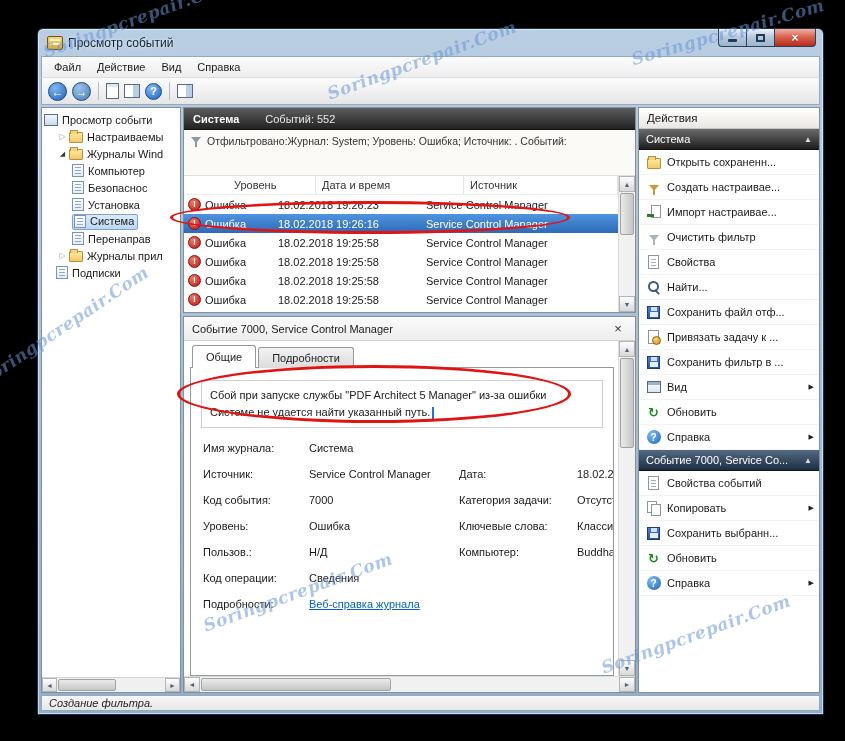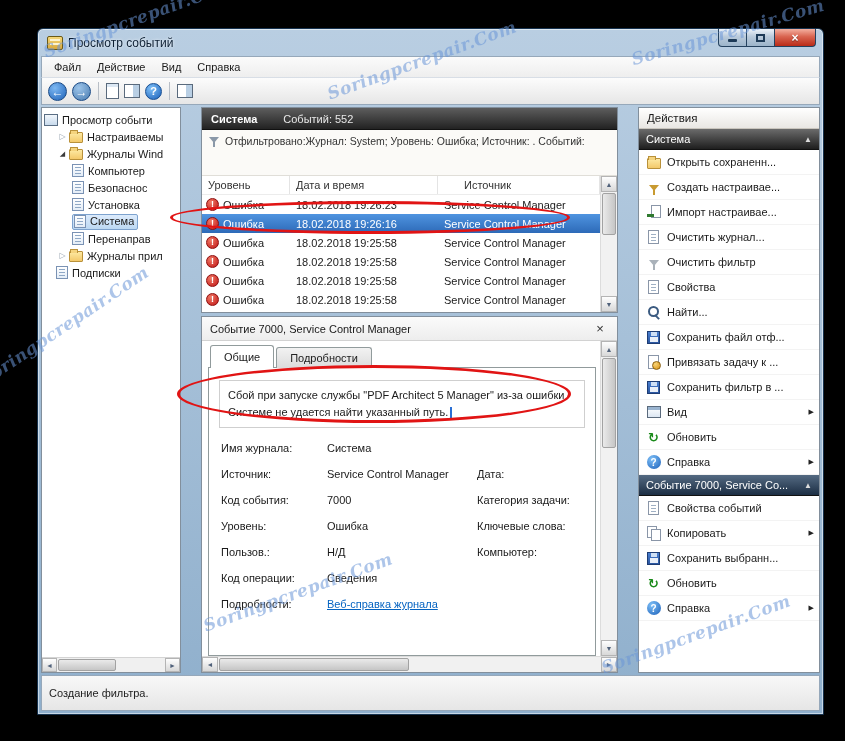--- a/index.html
+++ b/index.html
@@ -27,21 +27,21 @@
 
   .toolbar { height:28px; background:linear-gradient(#fcfcfc,#e6e6e6); border:1px solid #96a8ba; border-top:1px solid #d8dee6; display:flex; align-items:center; gap:5px; padding:0 6px; flex:none; }
   .nav-circle { width:19px; height:19px; border-radius:50%; color:#fff; font-size:12px; line-height:18px; text-align:center;
     background:radial-gradient(circle at 35% 30%,#7db8f2,#1e62b8); border:1px solid #1a4a86; }
   .nav-circle.fwd { background:radial-gradient(circle at 35% 30%,#9cc4ea,#4a7cb0); }
   .tb-sep { width:1px; height:18px; background:#b8bec6; margin:0 2px; }
   .tb-doc { width:13px; height:16px; background:#fff; border:1px solid #5a6a7c; box-shadow:inset 0 3px #dce8f4; }
   .tb-panel { width:16px; height:14px; border:1px solid #5a6a7c; background:linear-gradient(90deg,#fff 58%,#b9cfe4 42%); }
   .help-circle { width:17px; height:17px; border-radius:50%; background:radial-gradient(circle at 35% 30%,#7ec0f8,#1b5fb8); border:1px solid #174e92; color:#fff; font-weight:bold; font-size:11px; display:flex; align-items:center; justify-content:center; }
 
-  .content { flex:1; display:flex; gap:20px; padding-top:2px; min-height:0; }
+  .content { flex:1; display:flex; gap:2px; padding-top:2px; min-height:0; }
 
   
   .tree-panel { width:140px; flex:none; background:#fff; border:1px solid #828f9c; display:flex; flex-direction:column; overflow:hidden; }
   .tree-items { flex:1; padding-top:3px; overflow:hidden; }
   .tree-row { height:17px; display:flex; align-items:center; white-space:nowrap; overflow:hidden; }
   .tree-row .expander { width:13px; flex:none; font-size:8px; color:#9aa6b2; text-align:center; }
   .tree-row .expander.exp { color:#3a3a3a; font-size:7px; }
   .lvl0 { padding-left:2px; }
   .lvl1 { padding-left:14px; }
   .lvl2 { padding-left:30px; }
@@ -63,21 +63,21 @@
   .filter-box { height:46px; flex:none; background:#fbfaf7; border-bottom:1px solid #e0ded8; padding:5px 7px; display:flex; gap:6px; font-size:10.5px; color:#333; }
   .funnel { width:0; height:0; border-left:5px solid transparent; border-right:5px solid transparent; border-top:6px solid currentColor; position:relative; flex:none; margin-top:2px; }
   .funnel::after { content:""; position:absolute; left:-1px; top:-2px; width:2px; height:5px; background:currentColor; top:-1px; }
   .c-gray  { color:#8a98a8; }
   .c-gold  { color:#c89a30; }
   .c-light { color:#aab2ba; }
   .table-wrap { flex:1; display:flex; min-height:0; }
   .table-main { flex:1; display:flex; flex-direction:column; min-width:0; }
   .thead { height:19px; flex:none; display:flex; border-bottom:1px solid #ececec; color:#333; }
   .th { display:flex; align-items:center; padding-left:6px; border-right:1px solid #e4e4e4; }
-  .th1 { width:88px; flex:none; } .th2 { width:148px; flex:none; } .th3 { flex:1;margin-left:20px; }
+  .th1 { width:88px; flex:none;margin-left:44px; } .th2 { width:148px; flex:none; } .th3 { flex:1; }
   .trow { height:19px; flex:none; display:flex; align-items:center; }
   .trow .td1 { width:88px; flex:none; display:flex; align-items:center; gap:4px; padding-left:4px; }
   .trow .td2 { width:148px; flex:none; padding-left:6px; }
   .trow .td3 { flex:1; padding-left:6px; white-space:nowrap; overflow:hidden; }
   .trow.selected { background:linear-gradient(#4f94e0,#2d6ab8); color:#fff; }
   .err-badge { width:13px; height:13px; flex:none; border-radius:50%; background:radial-gradient(circle at 35% 30%,#f07a66,#c01414); border:1px solid #8e0e0e; color:#fff; font-size:9px; font-weight:bold; display:flex; align-items:center; justify-content:center; line-height:1; }
 
   
   .sb-v { width:17px; flex:none; background:#f1f1f1; border-left:1px solid #dcdcdc; display:flex; flex-direction:column; }
   .sb-h { height:16px; flex:none; background:#f1f1f1; border-top:1px solid #dcdcdc; display:flex; }
@@ -128,21 +128,21 @@
   .ico-find::after { content:""; position:absolute; right:1px; bottom:1px; width:6px; height:2px; background:#3a5a80; transform:rotate(45deg); }
   .ico-view { width:14px; height:12px; border:1px solid #5a6a7c; background:linear-gradient(#fff,#dce6f2); box-shadow:inset 0 3px #9ab4d0; }
   .ico-import { width:14px; height:14px; position:relative; }
   .ico-import::before { content:""; position:absolute; right:0; top:0; width:8px; height:11px; background:#fff; border:1px solid #8a96a8; }
   .ico-import::after { content:""; position:absolute; left:0; bottom:2px; width:7px; height:3px; background:#2f7a2f; }
   .ico-refresh { color:#1a8a1a; font-weight:bold; font-size:13px; line-height:1; }
   .ico-help { width:14px; height:14px; border-radius:50%; background:radial-gradient(circle at 35% 30%,#7ec0f8,#1b5fb8); color:#fff; font-size:10px; font-weight:bold; display:flex; align-items:center; justify-content:center; }
   .ico-folder2 { width:14px; height:11px; background:linear-gradient(#fde9a2,#f3c96a); border:1px solid #b9913a; border-radius:1px; position:relative; margin-top:2px; }
   .ico-folder2::before { content:""; position:absolute; top:-3px; left:0; width:6px; height:3px; background:#f5d47e; border:1px solid #b9913a; border-bottom:none; }
 
-  .statusbar { height:36px; flex:none; margin-top:2px; background:linear-gradient(#f8f8f8,#e6e6e6); border:1px solid #96a8ba; display:flex; align-items:center; padding-left:7px; color:#222; }
+  .statusbar { height:16px; flex:none; margin-top:2px; background:linear-gradient(#f8f8f8,#e6e6e6); border:1px solid #96a8ba; display:flex; align-items:center; padding-left:7px; color:#222;font-style:italic; }
 
   
   .oval { position:absolute; border:3px solid #e11414; border-radius:50%; z-index:60; pointer-events:none; }
   .oval-row { left:170px; top:201px; width:400px; height:33px; }
   .oval-msg { left:177px; top:365px; width:394px; height:58px; }
   .wm { position:absolute; z-index:50; color:rgba(105,150,215,.55); font-family:"DejaVu Serif","Liberation Serif",serif; font-style:italic; font-weight:bold; font-size:17px; letter-spacing:.5px; transform:rotate(-20deg); pointer-events:none; white-space:nowrap; }
 </style>
 </head>
 <body>
 
@@ -432,26 +432,20 @@
           <span>Создать настраивае...</span>
         </div>
       <div class="action-item">
           <span class="ai-ico">
             <span class="ico-import"></span>
           </span>
           <span>Импорт настраивае...</span>
         </div>
       <div class="action-item">
           <span class="ai-ico">
-            <span class="ico-page"></span>
-          </span>
-          <span>Очистить журнал...</span>
-        </div>
-      <div class="action-item">
-          <span class="ai-ico">
             <span class="funnel c-light"></span>
           </span>
           <span>Очистить фильтр</span>
         </div>
       <div class="action-item">
           <span class="ai-ico">
             <span class="ico-page"></span>
           </span>
           <span>Свойства</span>
         </div>

